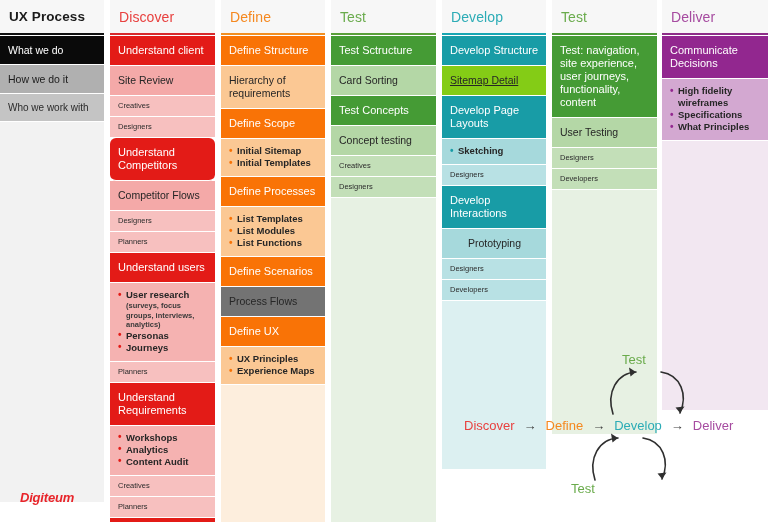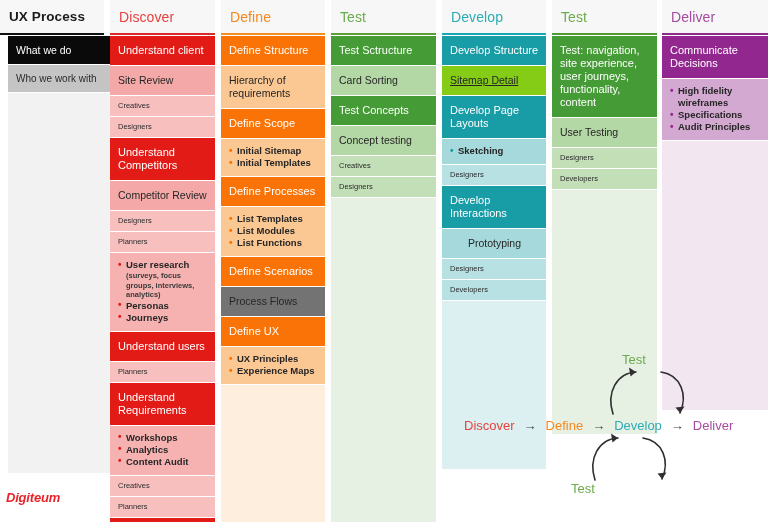--- a/index.html
+++ b/index.html
@@ -87,21 +87,21 @@
   
   .nav-black { background: #0a0a0a; color: #ffffff; font-size: 10.5px; }
   .nav-gray  { background: #b0b0b0; color: #1b1b1b; font-size: 10.5px; }
   .nav-gray2 { background: #c4c4c4; color: #2b2b2b; font-size: 10px; }
   .nav-empty { background: #f2f2f2; }
   .navcell { padding: 8px 7px 8px 8px; border-bottom: 1px solid #ffffff; }
 
   
   #logo {
     position: absolute;
-    left: 6px; bottom: 17px;
+    left: 20px; bottom: 17px;
     font-size: 13px;
     font-weight: bold;
     font-style: italic;
     color: #e8242a;
     letter-spacing: -0.2px;
   }
 
   
   #flow {
     position: absolute;
@@ -149,44 +149,45 @@
       <div class="hdr" style="left: 552px; width: 105px;">
         <span class="hdr-text" style="color: rgb(106, 171, 76);">Test</span>
       </div>
       <div class="hdr-rule" style="left: 552px; width: 105px; background: rgb(78, 155, 54);"></div>
       <div class="hdr" style="left: 662px; width: 106px;">
         <span class="hdr-text" style="color: rgb(166, 75, 160);">Deliver</span>
       </div>
       <div class="hdr-rule" style="left: 662px; width: 106px; background: rgb(142, 45, 137);"></div>
     </div>
 
-  <div class="col" id="sidebar" style="left:8px; width:104px;">
+  <div class="col" id="sidebar" style="left:0px; width:104px;">
       <div class="navcell nav-black">What we do</div>
+      <div class="navcell nav-gray">How we do it</div>
       <div class="navcell nav-gray2">Who we work with</div>
       <div class="nav-empty" style="height: 380px;"></div>
     </div>
 
   <div id="cols">
       <div class="col" style="left: 110px; width: 105px;">
         <div class="cell head" style="background: rgb(227, 27, 23);">Understand client</div>
         <div class="cell sub" style="background: rgb(244, 169, 168);">Site Review</div>
         <div class="cell role" style="background: rgb(247, 192, 191);">Creatives</div>
         <div class="cell role" style="background: rgb(247, 192, 191);">Designers</div>
-        <div class="cell head" style="background: rgb(227, 27, 23);">Understand Competitors</div>
-        <div class="cell sub" style="background: rgb(244, 169, 168);">Competitor Review</div>
+        <div class="cell head" style="background: rgb(227, 27, 23); border-radius: 6px;">Understand Competitors</div>
+        <div class="cell sub" style="background: rgb(244, 169, 168);">Competitor Flows</div>
         <div class="cell role" style="background: rgb(247, 192, 191);">Designers</div>
         <div class="cell role" style="background: rgb(247, 192, 191);">Planners</div>
+        <div class="cell head" style="background: rgb(227, 27, 23);">Understand users</div>
         <div class="cell bullets" style="background: rgb(245, 178, 177); --bc: #e31b17;">
           <ul class="bl blc0_9" style="color: inherit;">
             <li style="color: rgb(38, 38, 38);"><span>User research</span><span class="note">(surveys, focus groups, interviews, analytics)</span></li>
             <li style="color: rgb(38, 38, 38);"><span>Personas</span></li>
             <li style="color: rgb(38, 38, 38);"><span>Journeys</span></li>
           </ul>
         </div>
-        <div class="cell head" style="background: rgb(227, 27, 23);">Understand users</div>
         <div class="cell role" style="background: rgb(247, 192, 191);">Planners</div>
         <div class="cell head" style="background: rgb(227, 27, 23);">Understand Requirements</div>
         <div class="cell bullets" style="background: rgb(245, 178, 177); --bc: #e31b17;">
           <ul class="bl blc0_12" style="color: inherit;">
             <li style="color: rgb(38, 38, 38);"><span>Workshops</span></li>
             <li style="color: rgb(38, 38, 38);"><span>Analytics</span></li>
             <li style="color: rgb(38, 38, 38);"><span>Content Audit</span></li>
           </ul>
         </div>
         <div class="cell role" style="background: rgb(247, 192, 191);">Creatives</div>
@@ -253,21 +254,21 @@
         <div class="cell role" style="background: rgb(195, 223, 184);">Designers</div>
         <div class="cell role" style="background: rgb(195, 223, 184);">Developers</div>
         <div class="cell filler" style="background: rgb(231, 241, 227); flex: 0 0 auto; height: 244px;"></div>
       </div>
       <div class="col" style="left: 662px; width: 106px;">
         <div class="cell head" style="background: rgb(146, 39, 143);">Communicate Decisions</div>
         <div class="cell bullets" style="background: rgb(211, 168, 209); --bc: #92278f;">
           <ul class="bl blc5_1" style="color: inherit;">
             <li style="color: rgb(38, 38, 38);"><span>High fidelity wireframes</span></li>
             <li style="color: rgb(38, 38, 38);"><span>Specifications</span></li>
-            <li style="color: rgb(38, 38, 38);"><span>Audit Principles</span></li>
+            <li style="color: rgb(38, 38, 38);"><span>What Principles</span></li>
           </ul>
         </div>
         <div class="cell filler" style="background: rgb(242, 231, 241); flex: 0 0 auto; height: 269px;"></div>
       </div>
     </div>
 
   <div id="logo">Digiteum</div>
 
   <div id="flow">
     <svg width="328" height="182" viewBox="0 0 328 182">

